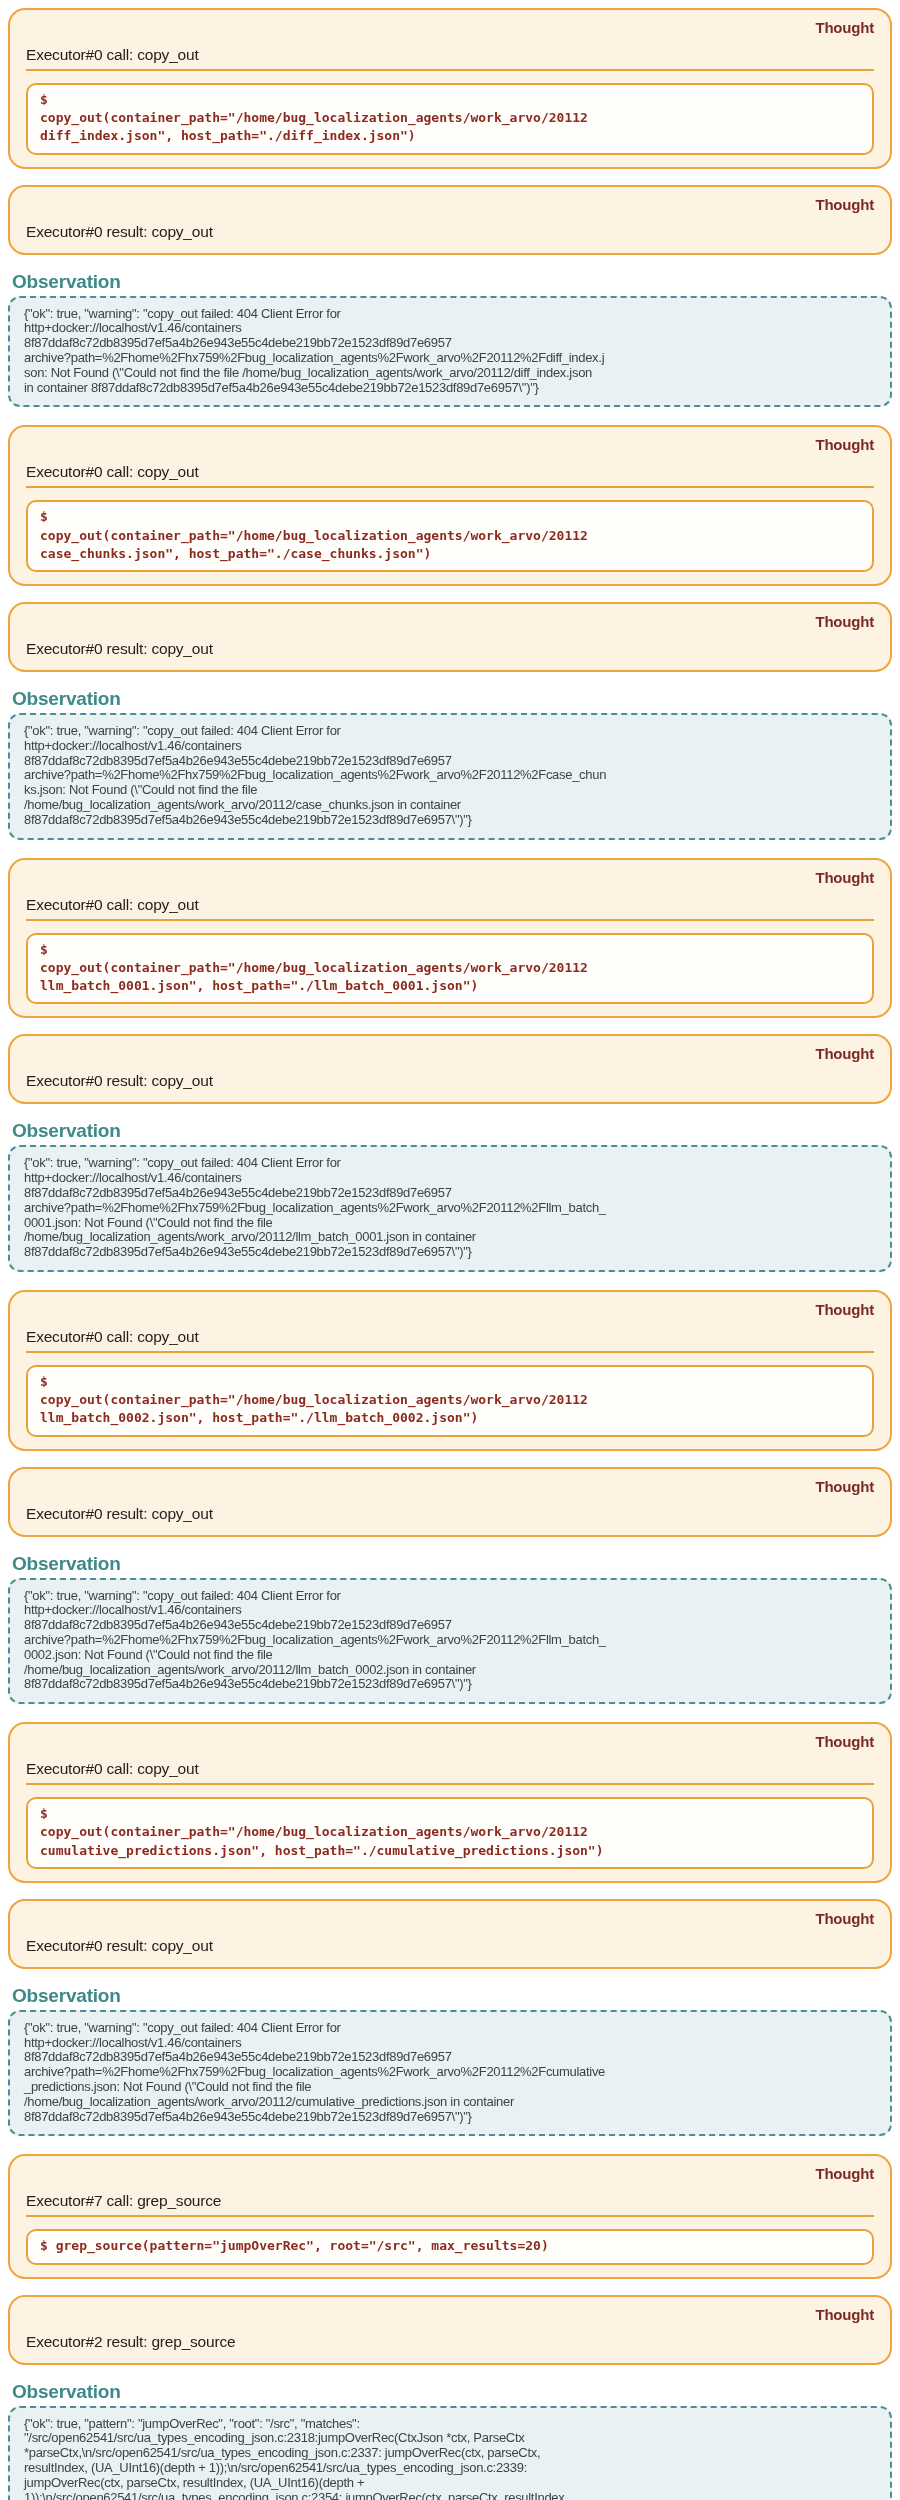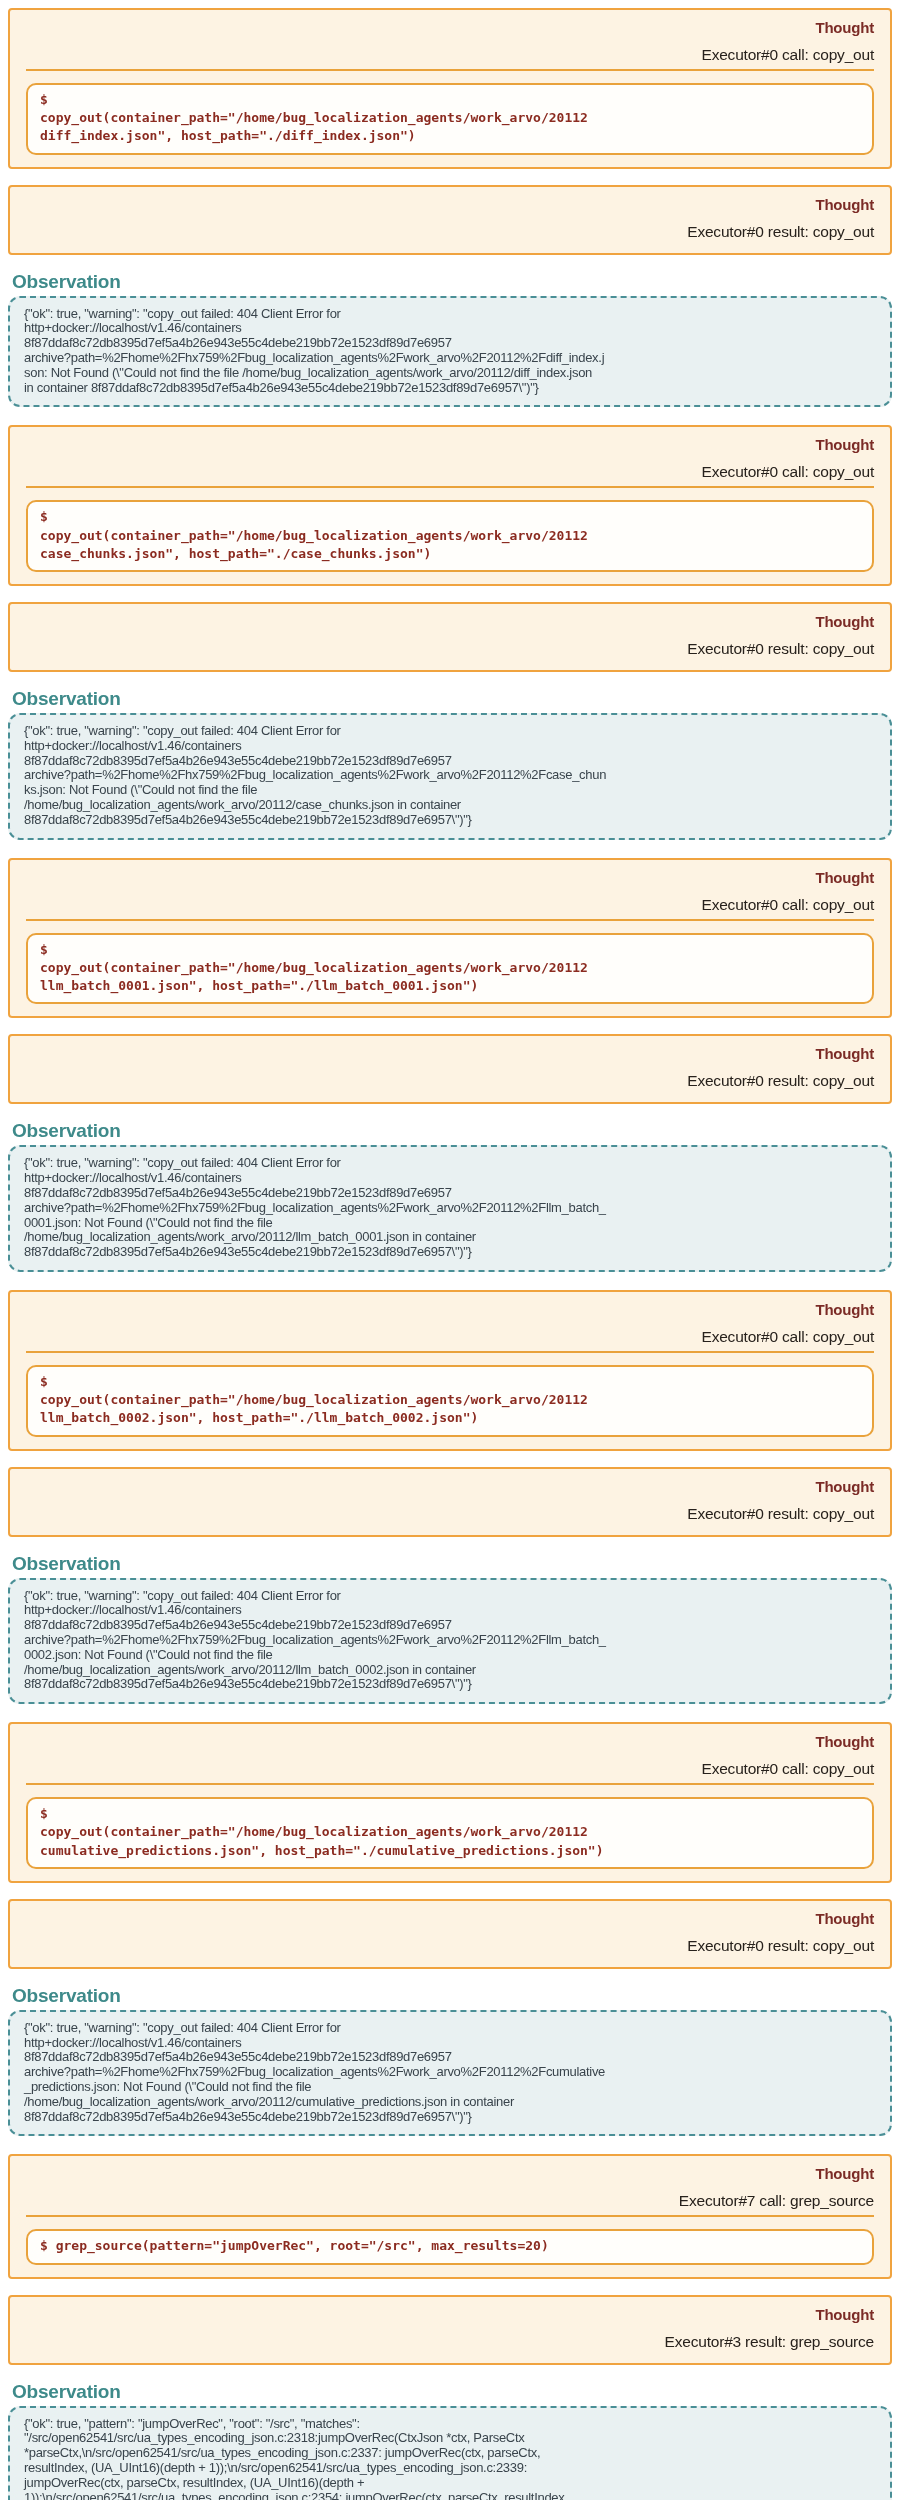--- a/index.html
+++ b/index.html
@@ -23,37 +23,36 @@
     height: 2500px;
     overflow: hidden;
     background: #ffffff;
     font-family: "Liberation Sans", sans-serif;
     padding: 8px 8px 0 8px;
   }
   .trace { display: block; }
   .thought-card {
     border: 2px solid var(--thought-border);
     background: var(--thought-bg);
-    border-radius: 4px;
+    border-radius: 17px;
     padding: 9px 16px 12px 16px;
     margin-bottom: 16px;
   }
   .thought-label {
     text-align: right;
     font-weight: bold;
     font-size: 15px;
     color: var(--thought-label);
     letter-spacing: -0.2px;
   }
   .card-header {
     margin-top: 10px;
     font-size: 15.5px;
     color: var(--header-text);
     letter-spacing: -0.2px;
-    text-align: right;
   }
   .header-rule {
     border: none;
     border-top: 2px solid var(--rule-color);
     margin: 5px 0 12px 0;
   }
   .code-block {
     margin: 0;
     border: 2px solid var(--code-border);
     border-radius: 10px;
@@ -207,21 +206,21 @@
 8f87ddaf8c72db8395d7ef5a4b26e943e55c4debe219bb72e1523df89d7e6957\")"}</div>
   </section>
     <section class="thought-card">
     <div class="thought-label">Thought</div>
     <div class="card-header">Executor#7 call: grep_source</div>
     <hr class="header-rule">
     <pre class="code-block">$ grep_source(pattern="jumpOverRec", root="/src", max_results=20)</pre>
   </section>
     <section class="thought-card">
     <div class="thought-label">Thought</div>
-    <div class="card-header">Executor#3 result: grep_source</div>
+    <div class="card-header">Executor#2 result: grep_source</div>
 
   </section>
     <section class="obs-group">
     <div class="obs-label">Observation</div>
     <div class="obs-card">{"ok": true, "pattern": "jumpOverRec", "root": "/src", "matches":
 "/src/open62541/src/ua_types_encoding_json.c:2318:jumpOverRec(CtxJson *ctx, ParseCtx
 *parseCtx,\n/src/open62541/src/ua_types_encoding_json.c:2337: jumpOverRec(ctx, parseCtx,
 resultIndex, (UA_UInt16)(depth + 1));\n/src/open62541/src/ua_types_encoding_json.c:2339:
 jumpOverRec(ctx, parseCtx, resultIndex, (UA_UInt16)(depth +
 1));\n/src/open62541/src/ua_types_encoding_json.c:2354: jumpOverRec(ctx, parseCtx, resultIndex,

